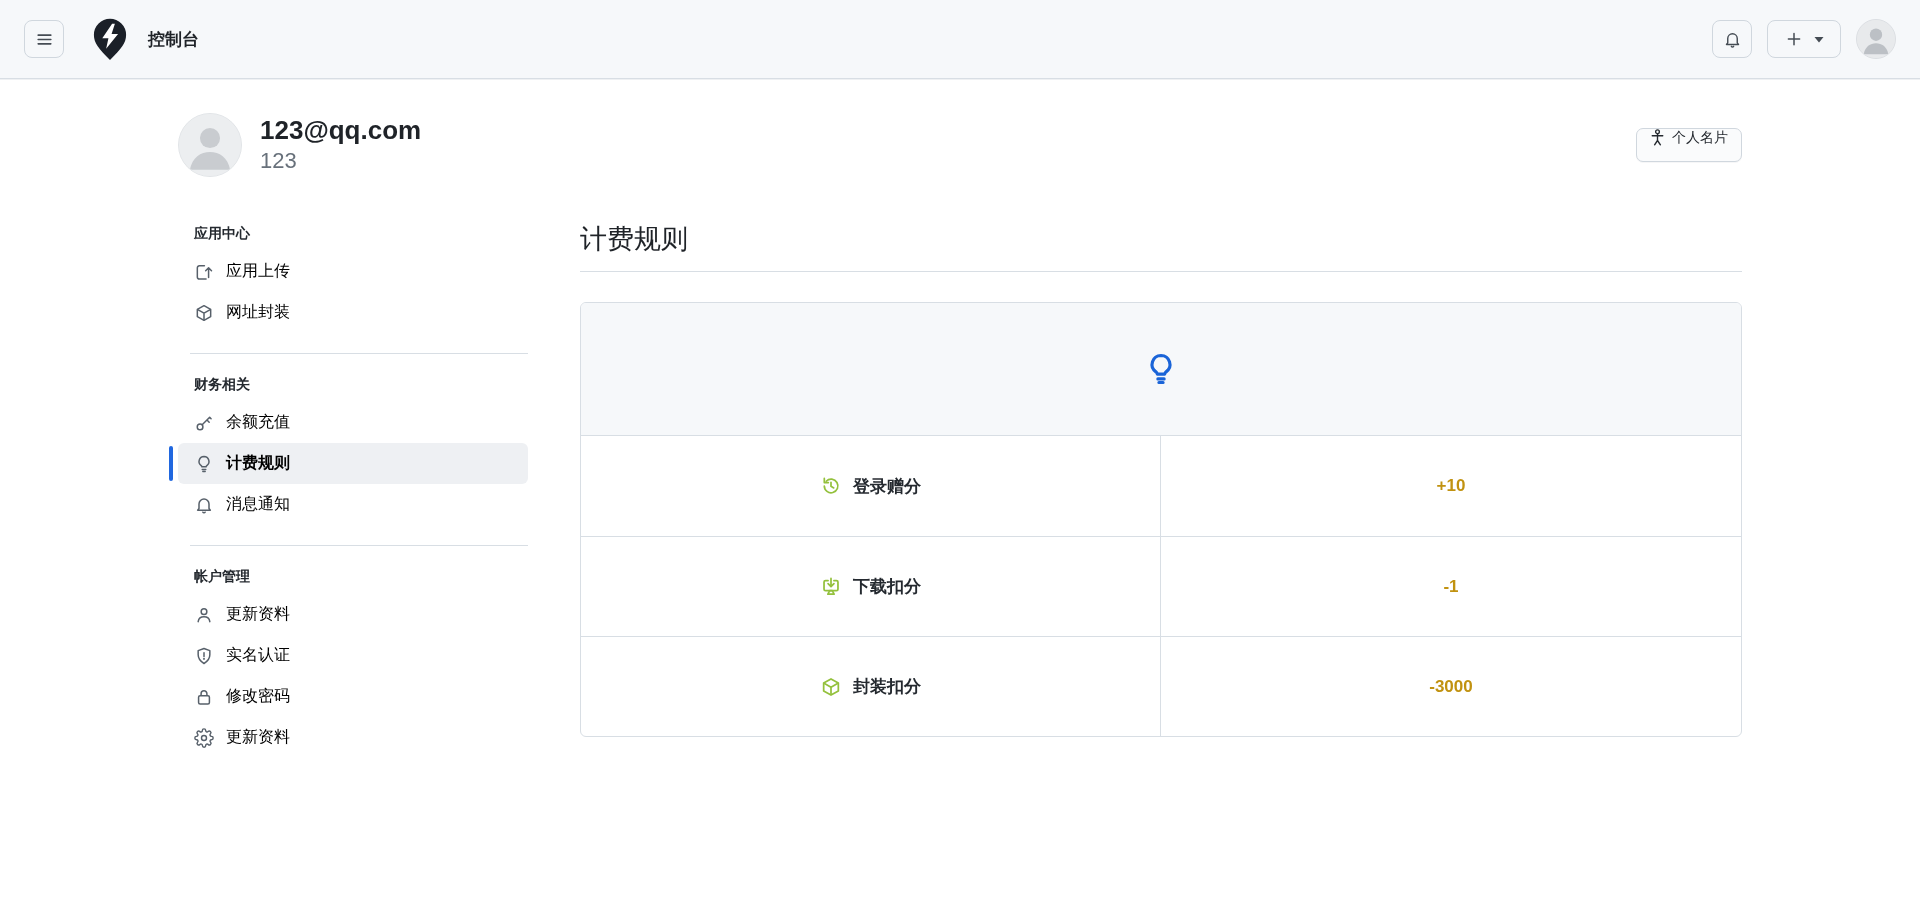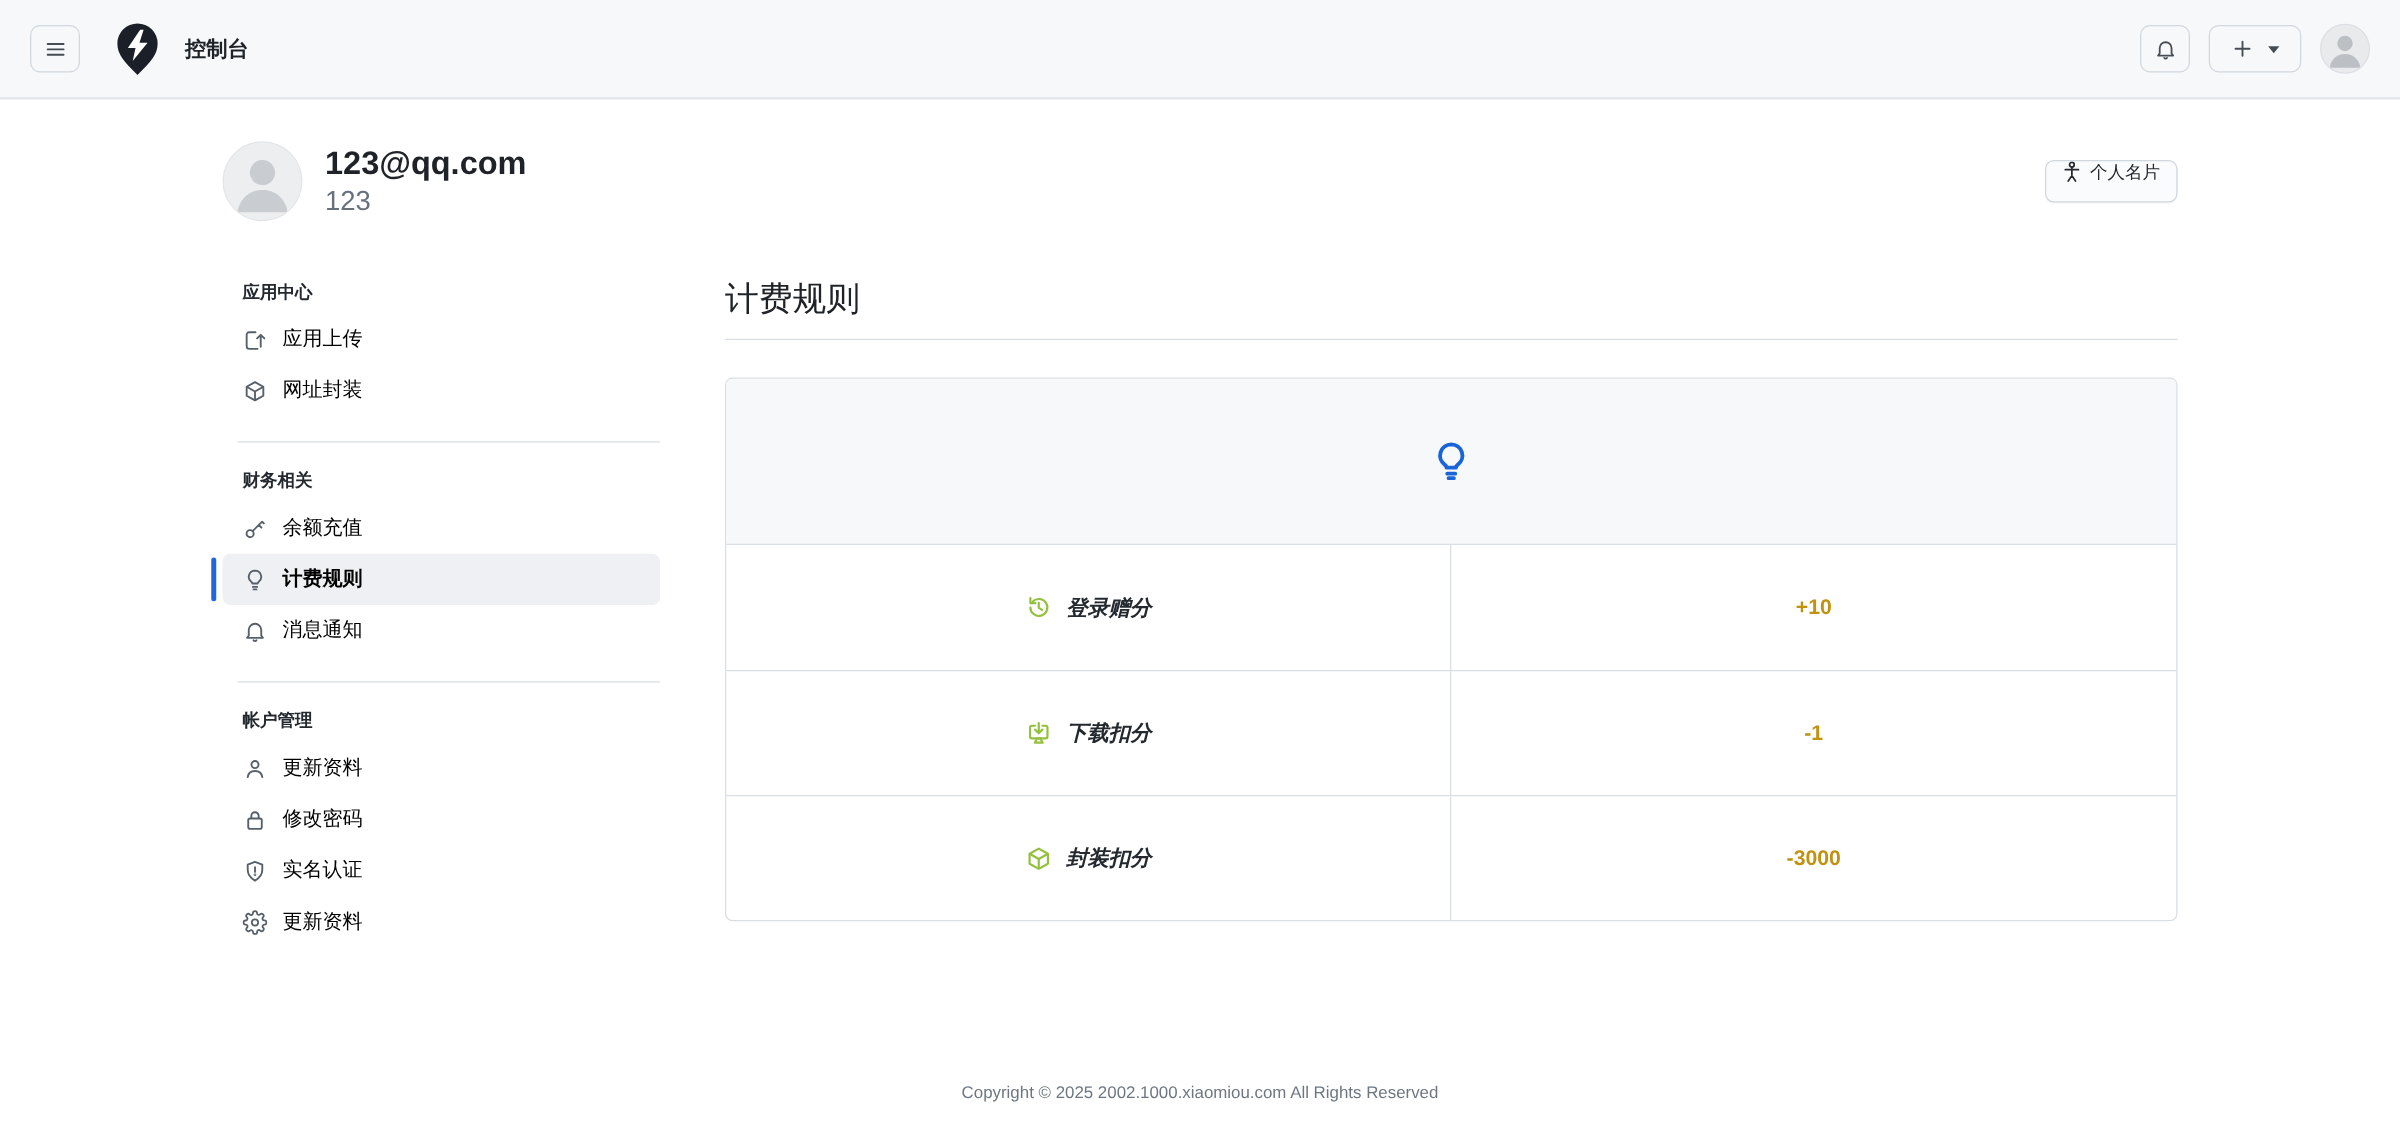--- a/index.html
+++ b/index.html
@@ -90,21 +90,21 @@
   .rules-card { margin-top: 30px; border: 1px solid #d8dee4; border-radius: 6px; overflow: hidden; background: #fff; }
   .rules-card-header {
     height: 133px; background: #f6f8fa; border-bottom: 1px solid #d8dee4;
     display: flex; align-items: center; justify-content: center; color: #1a64d8;
   }
   .rule-row { display: grid; grid-template-columns: 1fr 1fr; height: 100px; }
   .rule-row + .rule-row { border-top: 1px solid #d8dee4; }
   .rule-label-cell {
     display: flex; align-items: center; justify-content: center; gap: 11px;
     border-right: 1px solid #d8dee4;
-    font-size: 17px; font-weight: 700; color: #24292f; font-style: italic;
+    font-size: 17px; font-weight: 700; color: #24292f;
   }
   .rule-icon { color: #94c13d; display: flex; flex: none; }
   .rule-value-cell {
     display: flex; align-items: center; justify-content: center;
     font-size: 17px; font-weight: 700; color: #c19210;
   }
 
   
   .footer { text-align: center; margin-top: 108px; font-size: 13.5px; color: #6e7781; }
 </style>
@@ -250,37 +250,37 @@
           <svg width="20" height="20" viewBox="0 0 24 24" fill="none" stroke="currentColor" stroke-width="1.8" stroke-linecap="round">
             <circle cx="12" cy="8" r="3.4"></circle>
             <path d="M5 20c.6-4 3.4-5.8 7-5.8s6.4 1.8 7 5.8"></path>
           </svg>
         </span>
         <span>更新资料</span>
       </div>
 
       <div class="side-item">
         <span class="si-icon">
-          <svg width="20" height="20" viewBox="0 0 24 24" fill="none" stroke="currentColor" stroke-width="1.8" stroke-linejoin="round">
-            <rect x="5.5" y="10.5" width="13" height="10" rx="1.8"></rect>
-            <path d="M8.5 10.5V8a3.5 3.5 0 0 1 7 0v2.5"></path>
-          </svg>
-        </span>
-        <span>修改密码</span>
-      </div>
-
-      <div class="side-item">
-        <span class="si-icon">
           <svg width="20" height="20" viewBox="0 0 24 24" fill="none" stroke="currentColor" stroke-width="1.8" stroke-linecap="round" stroke-linejoin="round">
             <path d="M12 3l7 2.6v5c0 4.6-3 8.1-7 10.4-4-2.3-7-5.8-7-10.4v-5Z"></path>
             <path d="M12 8v4.6"></path>
             <circle cx="12" cy="15.4" r="0.4" fill="currentColor"></circle>
           </svg>
         </span>
         <span>实名认证</span>
+      </div>
+
+      <div class="side-item">
+        <span class="si-icon">
+          <svg width="20" height="20" viewBox="0 0 24 24" fill="none" stroke="currentColor" stroke-width="1.8" stroke-linejoin="round">
+            <rect x="5.5" y="10.5" width="13" height="10" rx="1.8"></rect>
+            <path d="M8.5 10.5V8a3.5 3.5 0 0 1 7 0v2.5"></path>
+          </svg>
+        </span>
+        <span>修改密码</span>
       </div>
 
       <div class="side-item">
         <span class="si-icon">
           <svg width="20" height="20" viewBox="0 0 24 24" fill="none" stroke="currentColor" stroke-width="1.7" stroke-linecap="round" stroke-linejoin="round">
             <circle cx="12" cy="12" r="3"></circle>
             <path d="M19.4 15a1.65 1.65 0 0 0 .33 1.82l.06.06a2 2 0 0 1-2.83 2.83l-.06-.06a1.65 1.65 0 0 0-1.82-.33 1.65 1.65 0 0 0-1 1.51V21a2 2 0 0 1-4 0v-.09A1.65 1.65 0 0 0 9 19.4a1.65 1.65 0 0 0-1.82.33l-.06.06a2 2 0 0 1-2.83-2.83l.06-.06a1.65 1.65 0 0 0 .33-1.82 1.65 1.65 0 0 0-1.51-1H3a2 2 0 0 1 0-4h.09A1.65 1.65 0 0 0 4.6 9a1.65 1.65 0 0 0-.33-1.82l-.06-.06a2 2 0 0 1 2.83-2.83l.06.06a1.65 1.65 0 0 0 1.82.33H9a1.65 1.65 0 0 0 1-1.51V3a2 2 0 0 1 4 0v.09a1.65 1.65 0 0 0 1 1.51 1.65 1.65 0 0 0 1.82-.33l.06-.06a2 2 0 0 1 2.83 2.83l-.06.06a1.65 1.65 0 0 0-.33 1.82V9a1.65 1.65 0 0 0 1.51 1H21a2 2 0 0 1 0 4h-.09a1.65 1.65 0 0 0-1.51 1z"></path>
           </svg>
         </span>
         <span>更新资料</span>
@@ -339,14 +339,13 @@
               </svg>
             </span>
             <span>封装扣分</span>
           </div>
           <div class="rule-value-cell">-3000</div>
         </div>
       </div>
     </main>
   </div>
 
-  <footer class="footer">Copyright © 2025 2002.1000.xiaomiou.com All Rights Reserved</footer>
 </div>
 
 </body></html>

